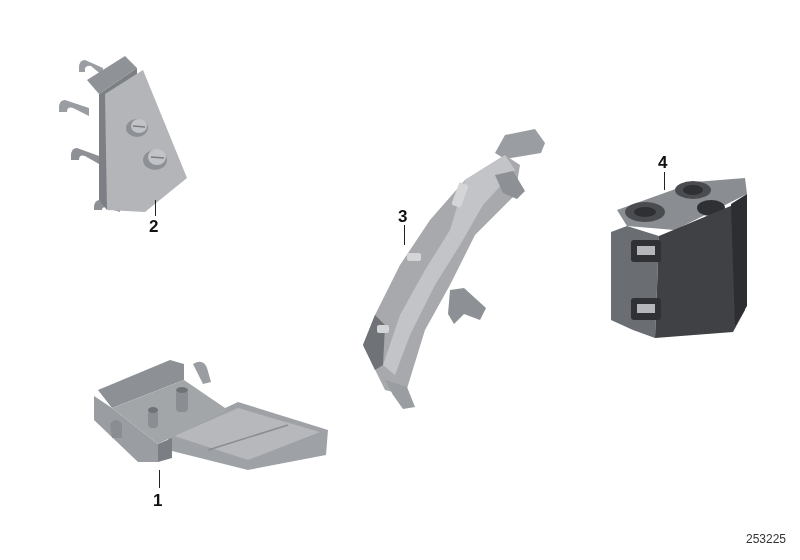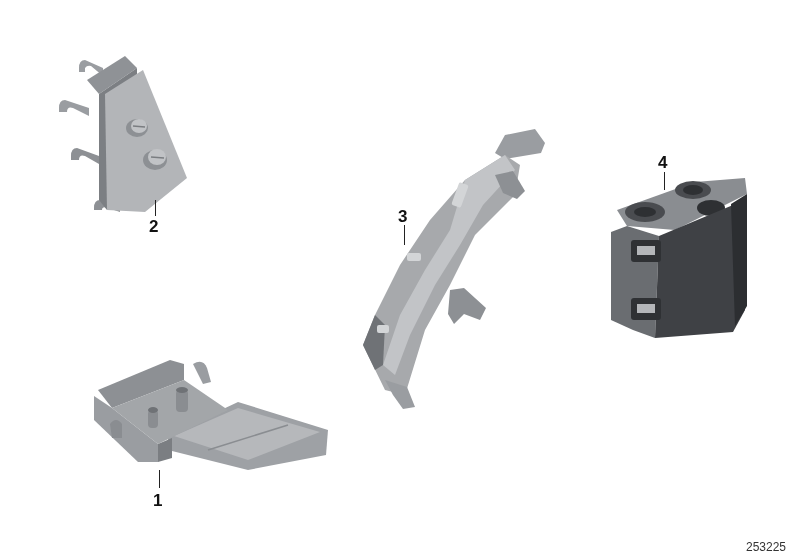--- a/index.html
+++ b/index.html
@@ -1,21 +1,21 @@
 <!DOCTYPE html>
 <html><head>
   <meta charset="utf-8">
   <style>
     html, body { margin: 0; padding: 0; background: #ffffff; }
     .canvas { position: relative; width: 800px; height: 560px; background: #ffffff; overflow: hidden; font-family: "Liberation Sans", sans-serif; }
     .part { position: absolute; }
     .part svg { display: block; }
     .callout { position: absolute; font-family: "Liberation Sans", sans-serif; font-weight: bold; font-size: 17px; color: #111; line-height: 1; }
     .leader { position: absolute; width: 1px; background: #222; }
-    .ref-id { position: absolute; right: 14px; bottom: 6px; font-size: 12px; color: #333; font-family: "Liberation Sans", sans-serif; }
+    .ref-id { position: absolute; right: 14px; bottom: 14px; font-size: 12px; color: #333; font-family: "Liberation Sans", sans-serif; }
   </style>
 </head>
 <body>
 
 <div class="canvas">
 
   <div class="part" style="left:55px; top:50px;">
     <svg width="140" height="170" viewBox="0 0 140 170">
 
       <path d="M30 10 q-6 0 -6 8 l0 4 l6 0 l0 -4 q2 -3 6 -2 l12 10 l0 -8 z" fill="#9a9da1"></path>

